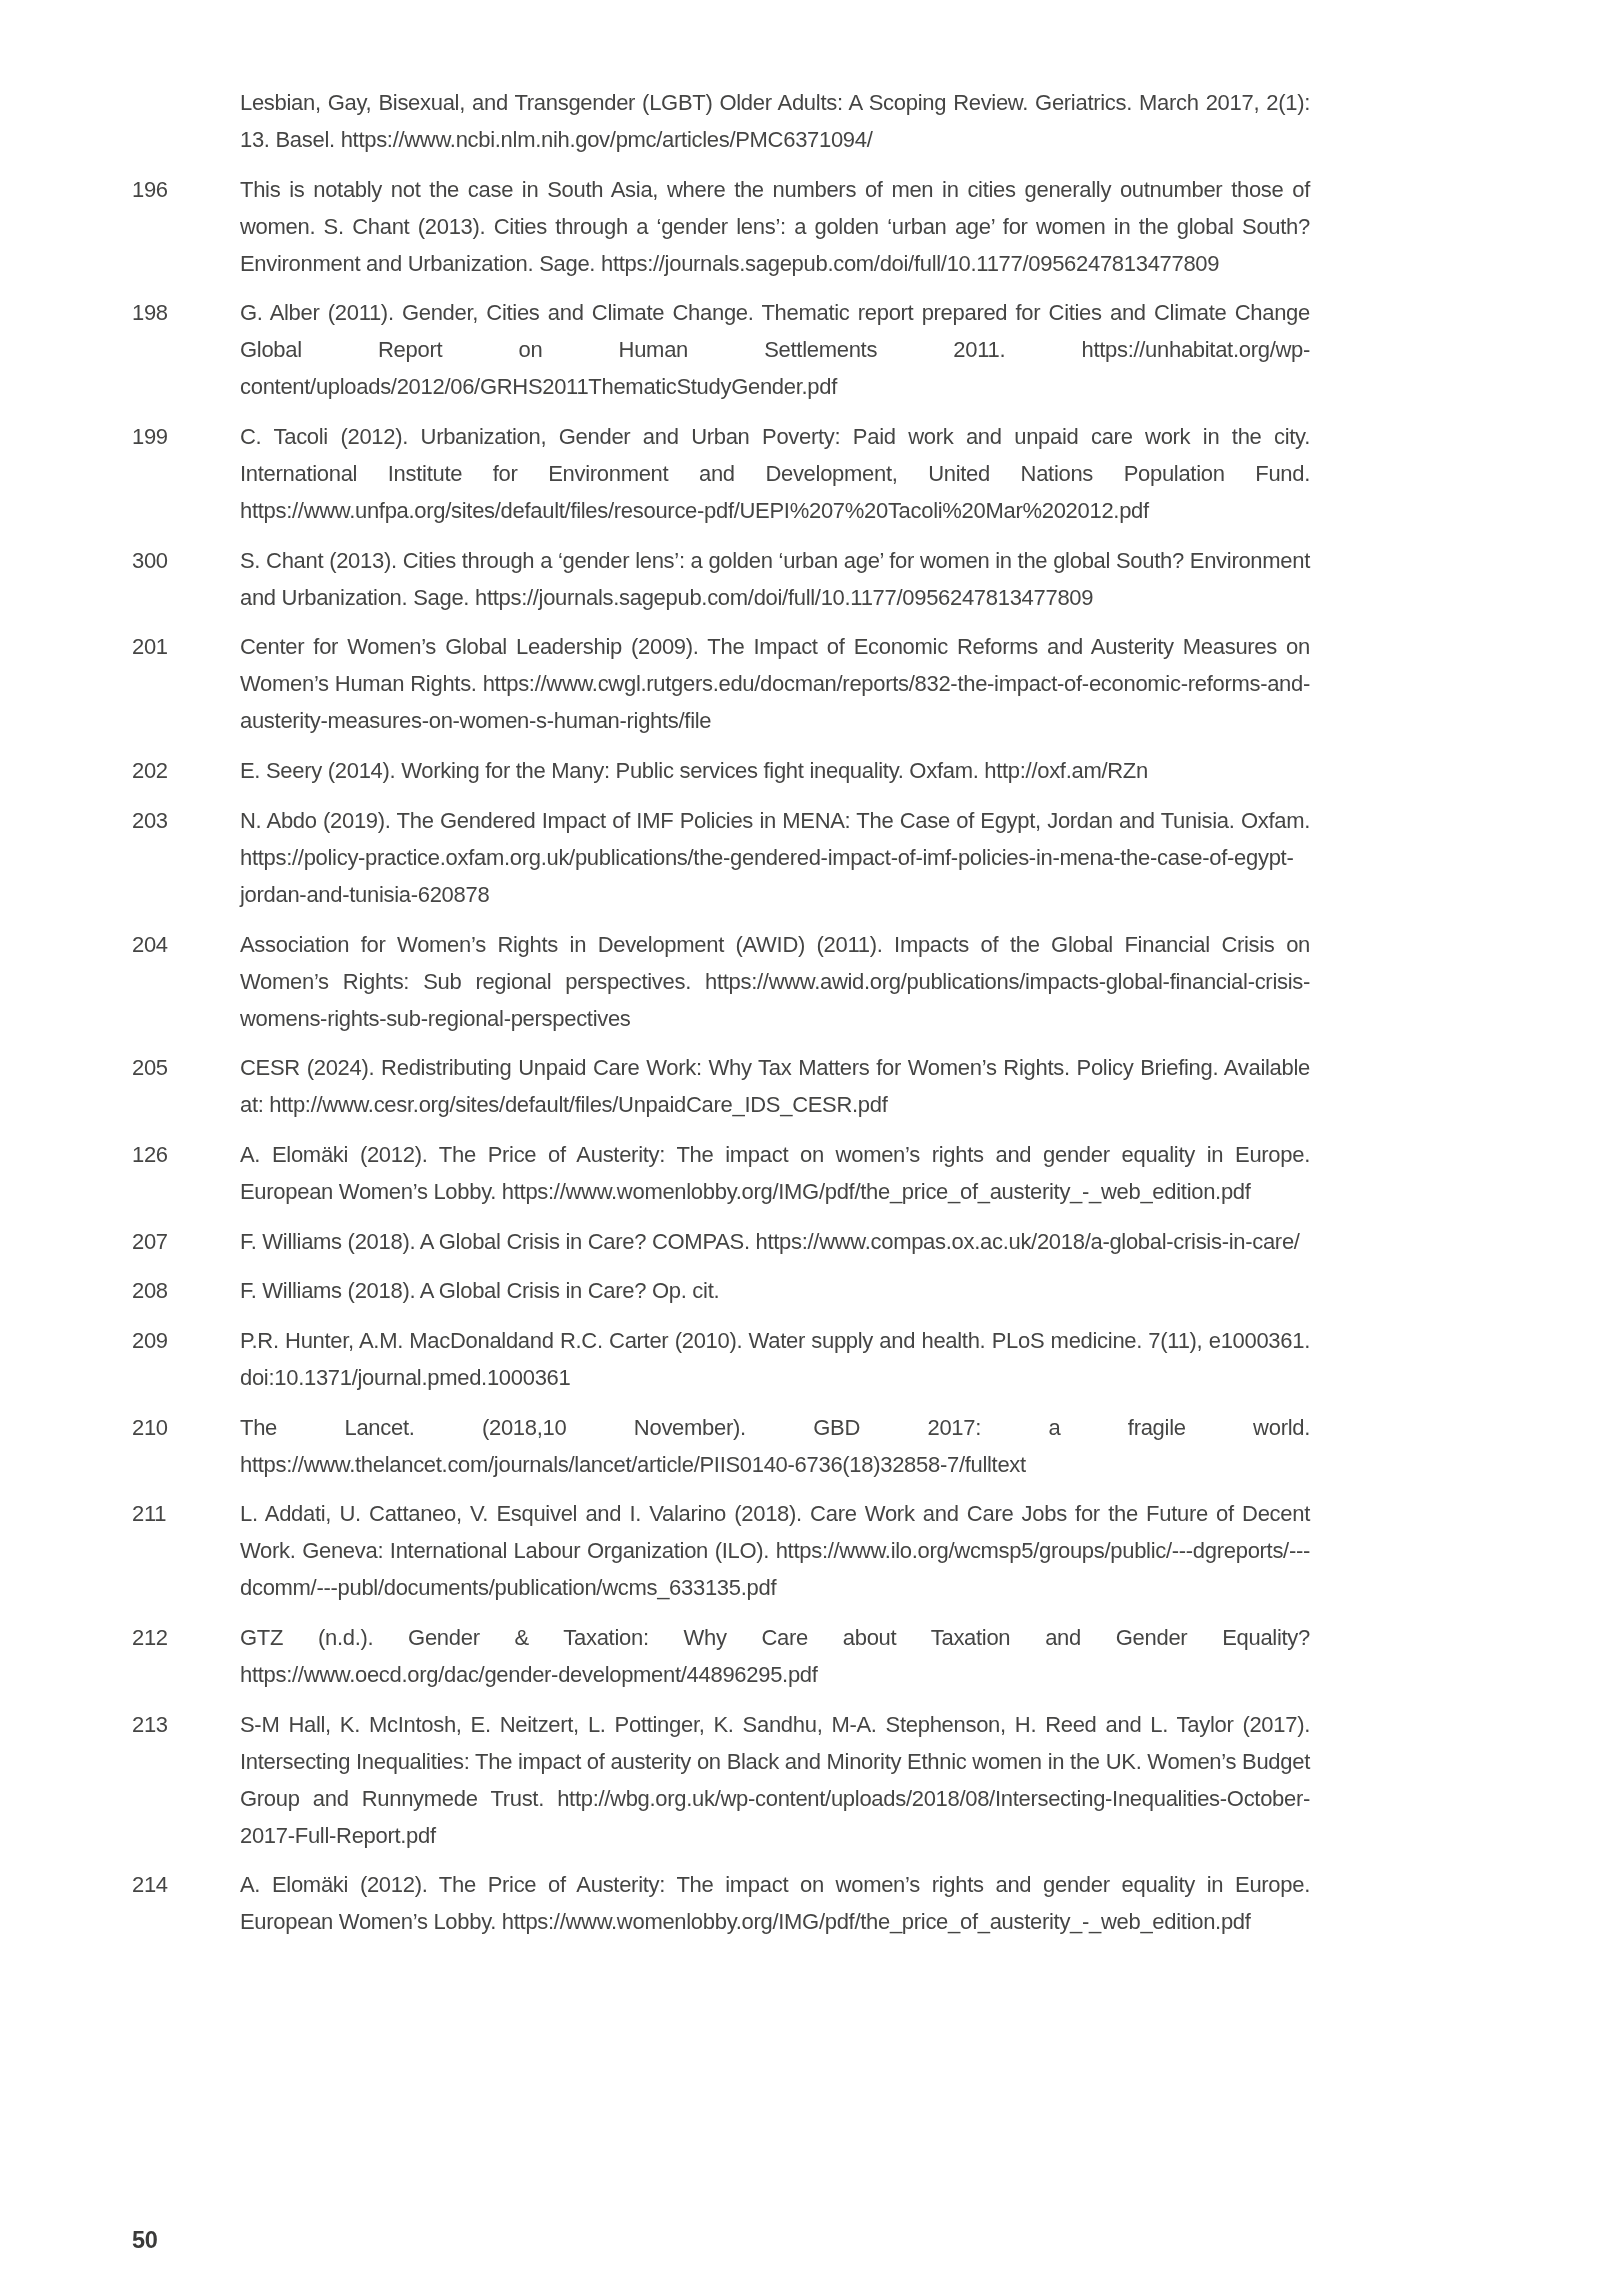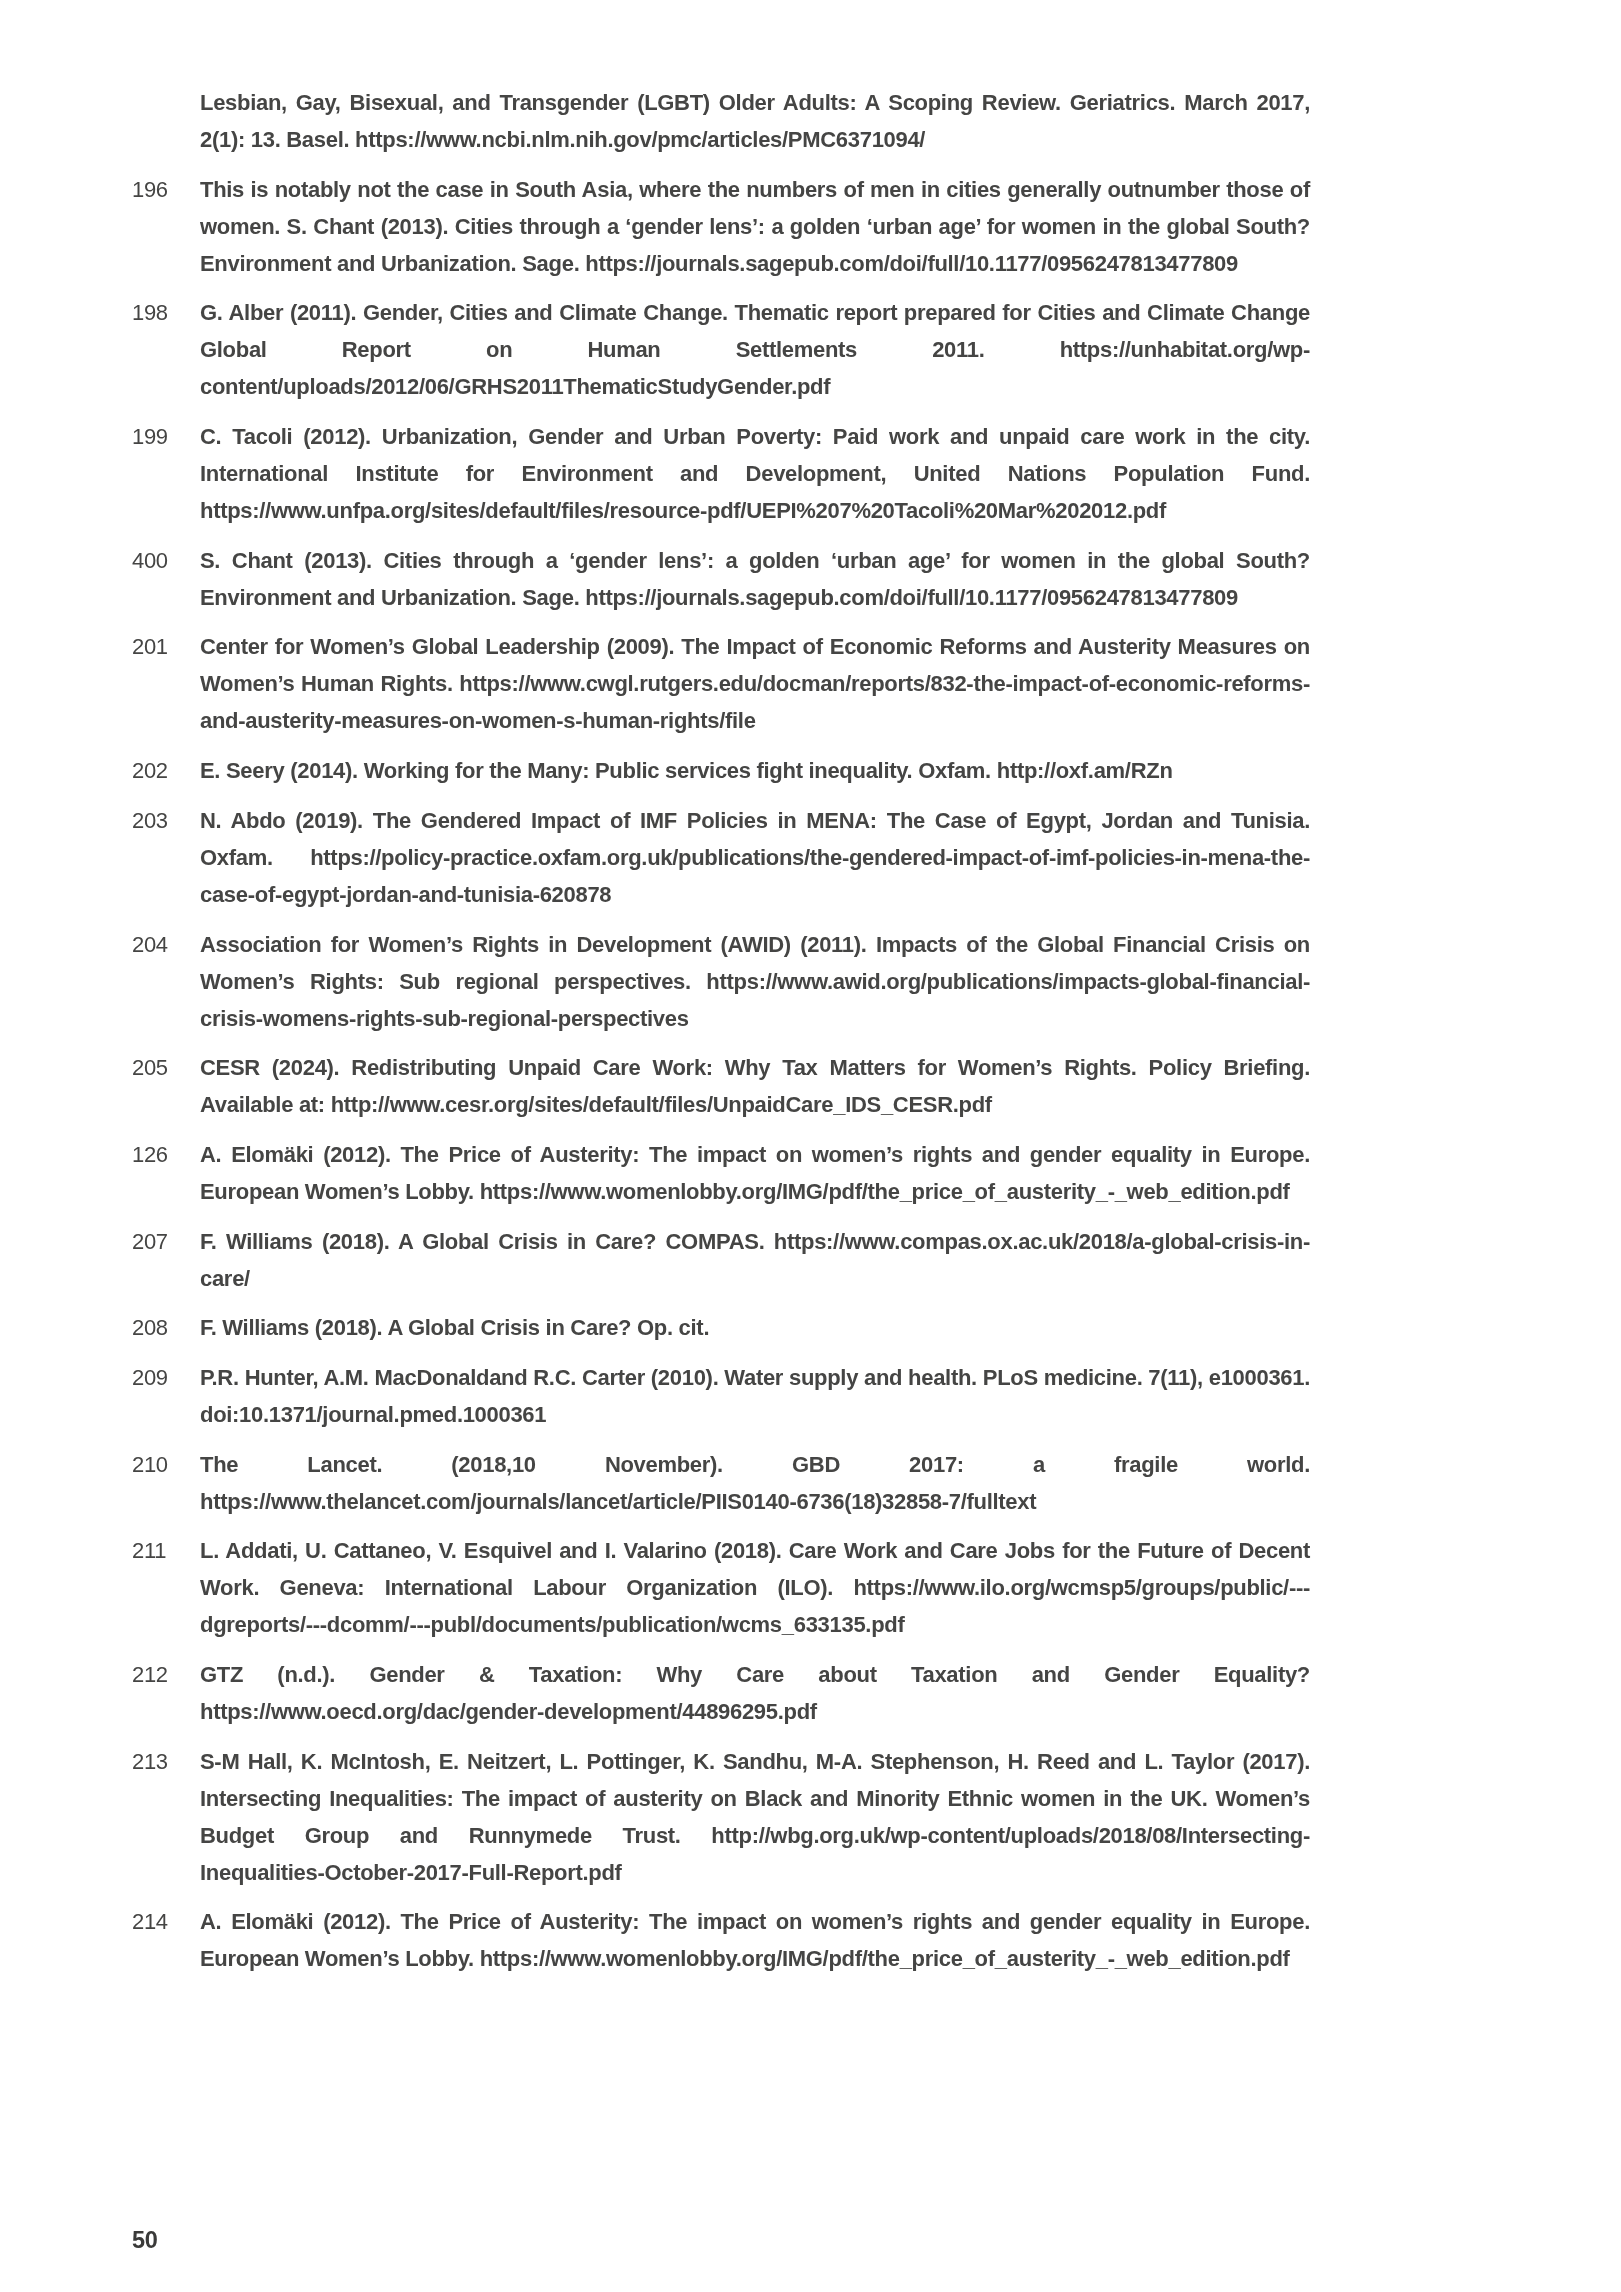--- a/index.html
+++ b/index.html
@@ -33,27 +33,28 @@
     font-size: 22px;
     line-height: 37px;
     font-weight: 400;
     letter-spacing: -0.3px;
     color: #454544;
   }
   .ref-text {
     flex: 1;
     font-size: 22px;
     line-height: 37px;
-    font-weight: 700;
+    font-weight: 400;
     letter-spacing: -0.3px;
     text-align: justify;
     overflow-wrap: anywhere;
     word-break: break-word;
     hyphens: none;
     color: #454544;
+    margin-left: 40px;
   }
   .page-number {
     position: absolute;
     left: 132px;
     top: 2178px;
     font-size: 23.5px;
     line-height: 29px;
     font-weight: bold;
     letter-spacing: -0.3px;
     color: #3a3a39;
@@ -80,21 +81,21 @@
     <div class="ref-num">198</div>
     <div class="ref-text">G. Alber (2011). Gender, Cities and Climate Change. Thematic report prepared for Cities and Climate Change Global Report on Human Settlements 2011. https://unhabitat.org/wp-content/uploads/2012/06/GRHS2011ThematicStudyGender.pdf</div>
   </div>
 
   <div class="ref-row">
     <div class="ref-num">199</div>
     <div class="ref-text">C. Tacoli (2012). Urbanization, Gender and Urban Poverty: Paid work and unpaid care work in the city. International Institute for Environment and Development, United Nations Population Fund. https://www.unfpa.org/sites/default/files/resource-pdf/UEPI%207%20Tacoli%20Mar%202012.pdf</div>
   </div>
 
   <div class="ref-row">
-    <div class="ref-num">400</div>
+    <div class="ref-num">300</div>
     <div class="ref-text">S. Chant (2013). Cities through a ‘gender lens’: a golden ‘urban age’ for women in the global South? Environment and Urbanization. Sage. https://journals.sagepub.com/doi/full/10.1177/0956247813477809</div>
   </div>
 
   <div class="ref-row">
     <div class="ref-num">201</div>
     <div class="ref-text">Center for Women’s Global Leadership (2009). The Impact of Economic Reforms and Austerity Measures on Women’s Human Rights. https://www.cwgl.rutgers.edu/docman/reports/832-the-impact-of-economic-reforms-and-austerity-measures-on-women-s-human-rights/file</div>
   </div>
 
   <div class="ref-row">
     <div class="ref-num">202</div>

